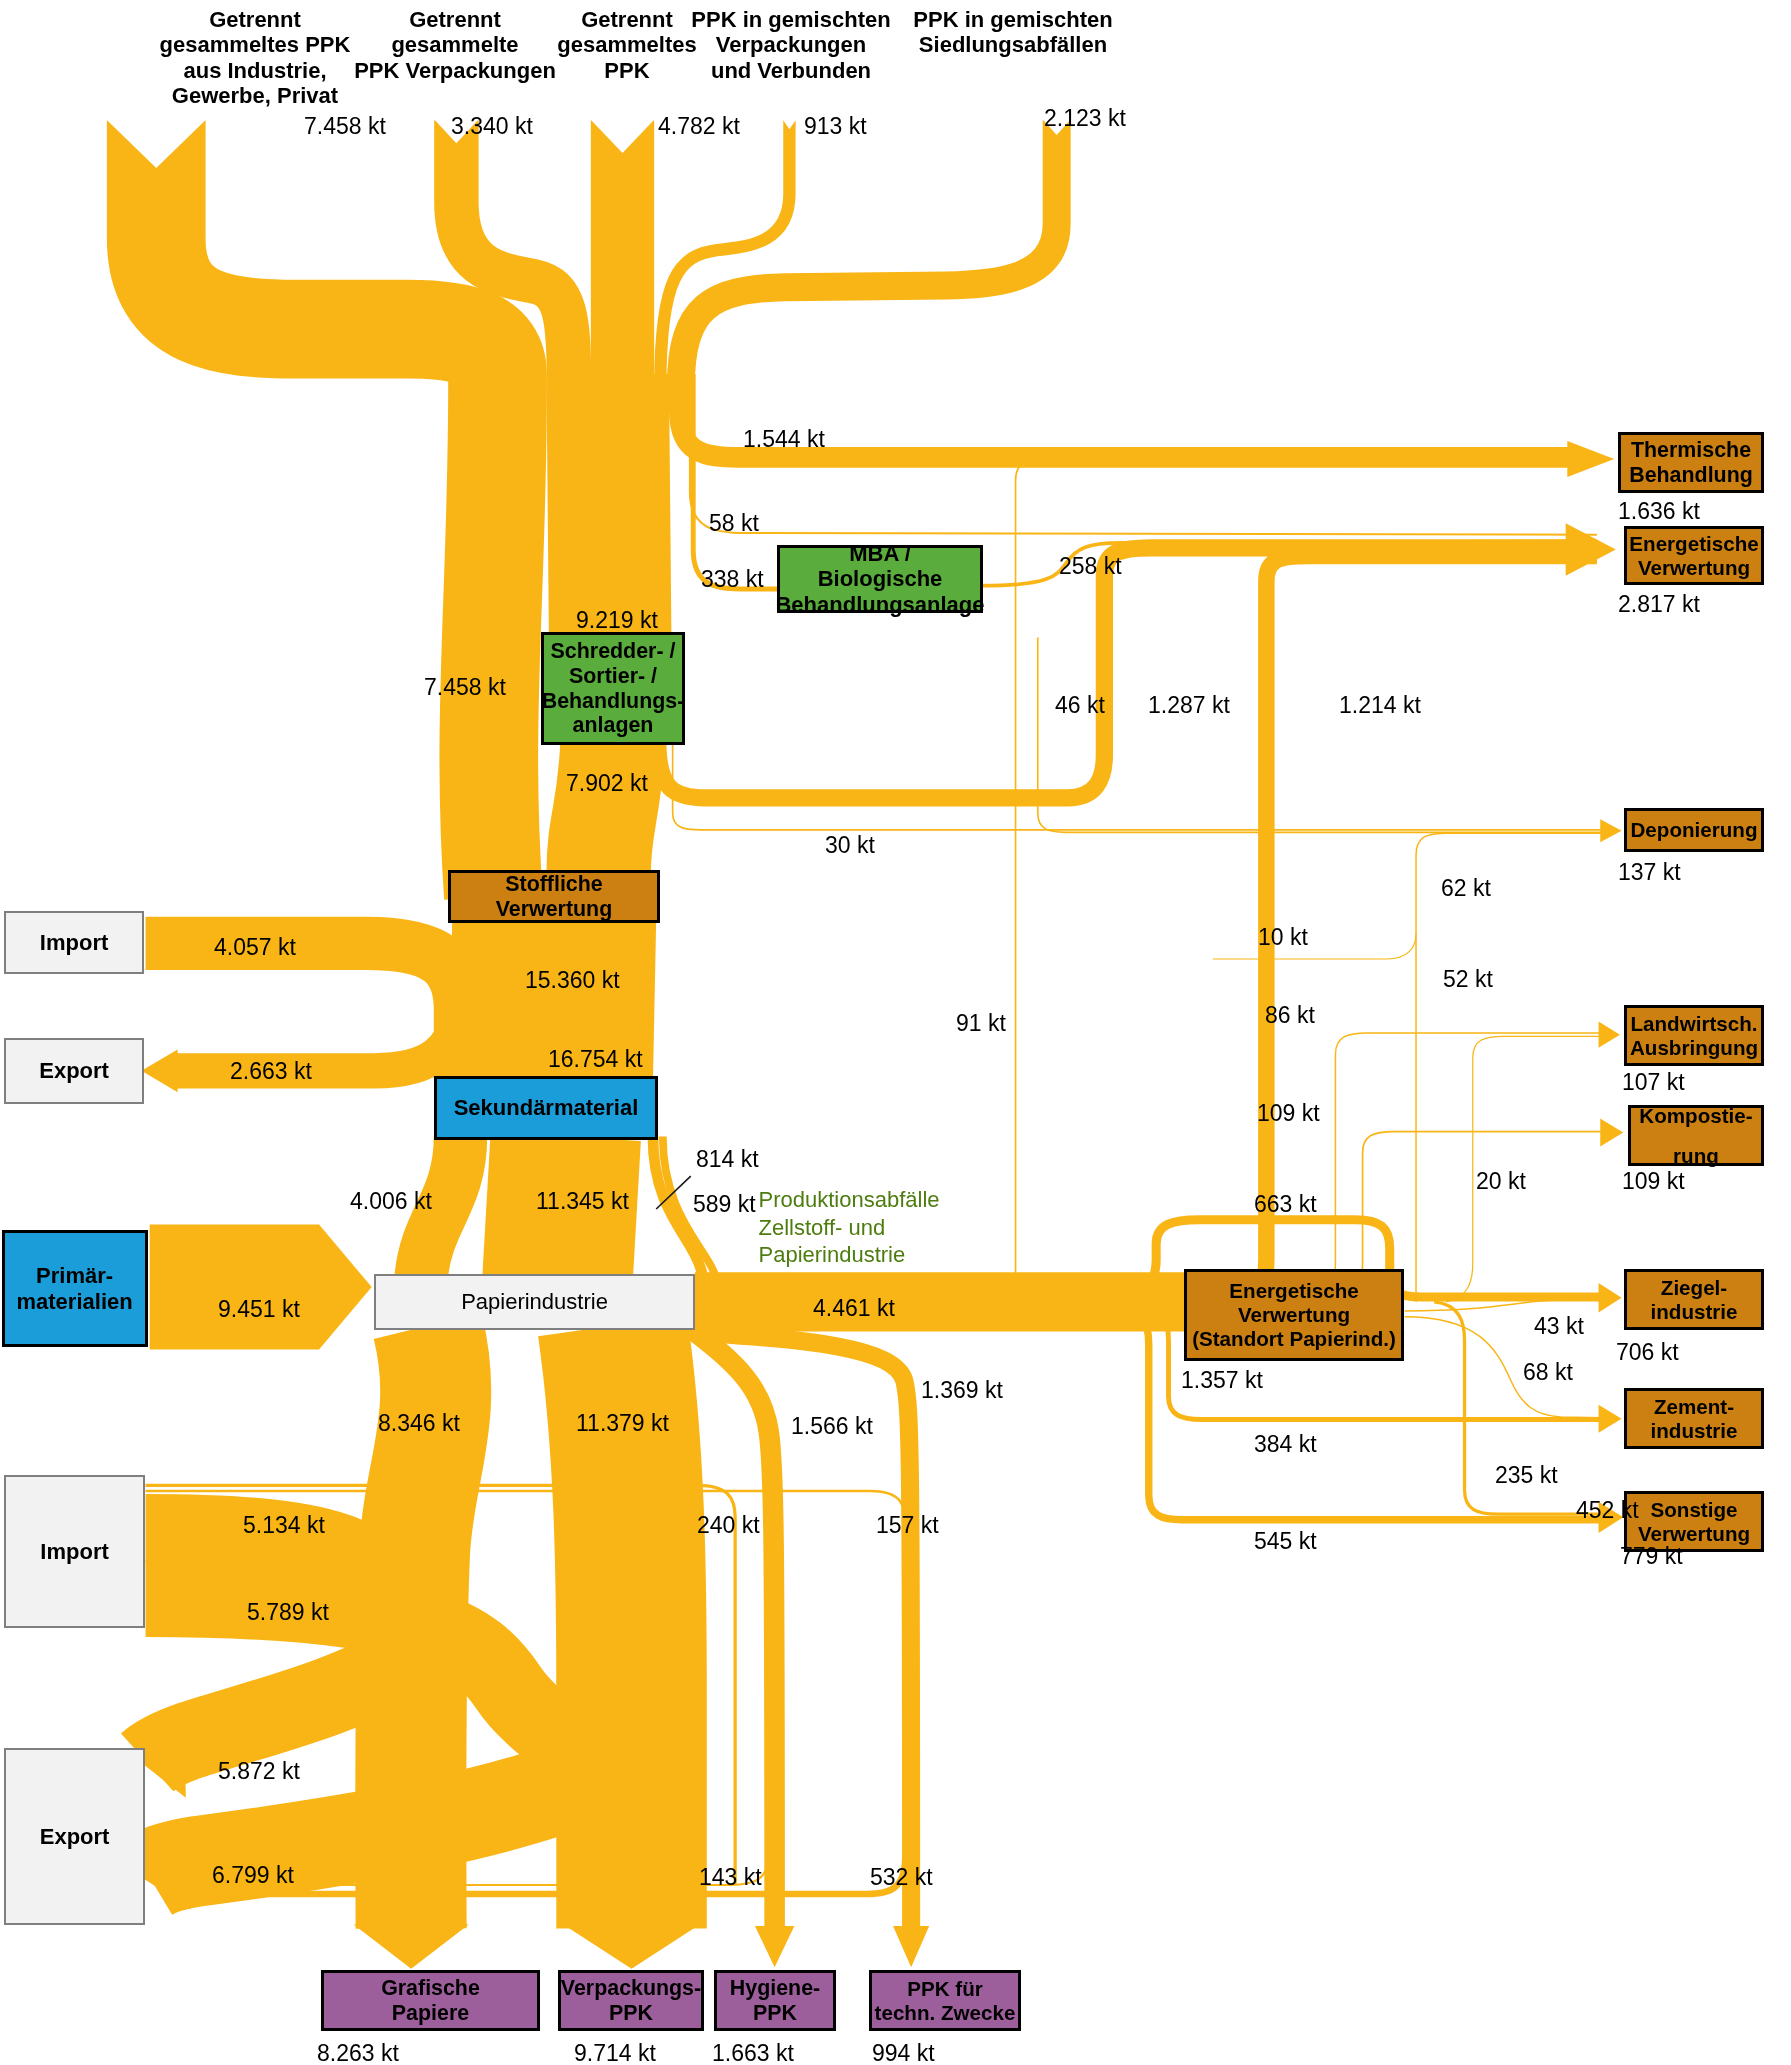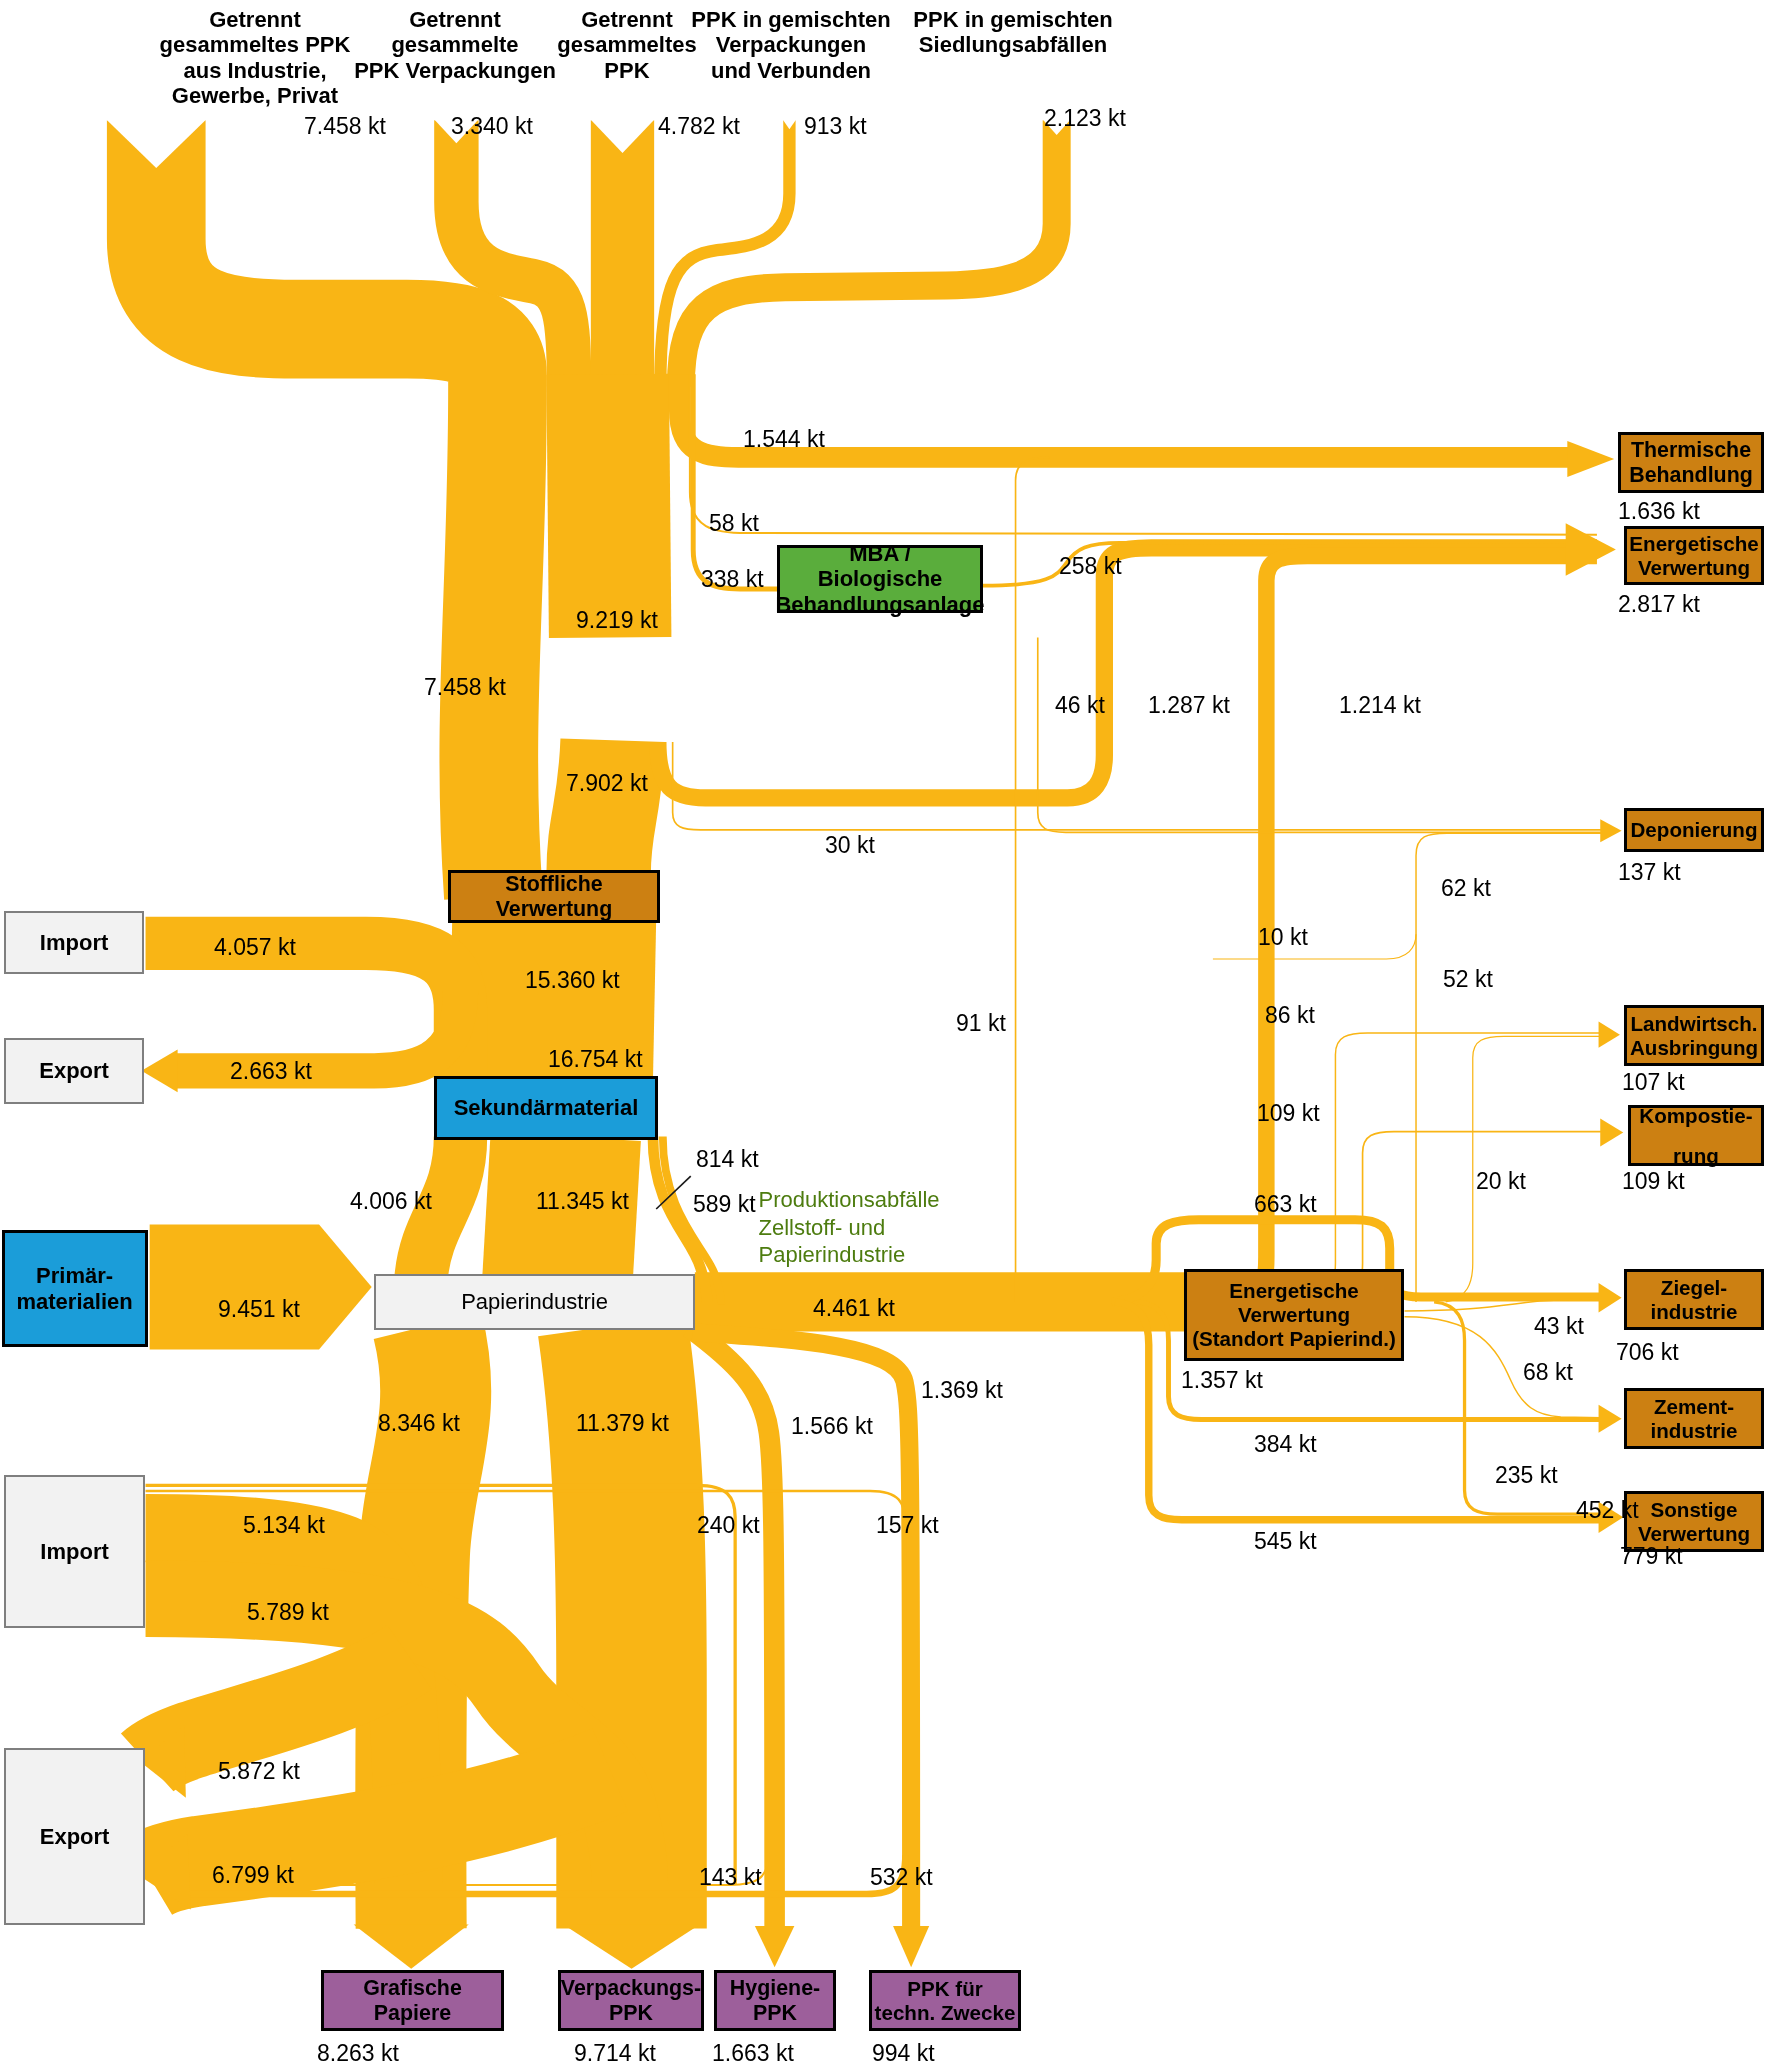--- a/index.html
+++ b/index.html
@@ -139,20 +139,26 @@
       <div class="annot" style="left: 849px; top: 1186px;">
         <div>Produktionsabfälle</div>
         <div>Zellstoff- und</div>
         <div>Papierindustrie</div>
       </div>
       <div class="node green" style="left: 777px; top: 545px; width: 206px; height: 68px; font-size: 22px;">
         <div>MBA /</div>
         <div>Biologische</div>
         <div>Behandlungsanlage</div>
       </div>
+      <div class="node green" style="left: 541px; top: 632px; width: 144px; height: 113px; font-size: 21.4px;">
+        <div>Schredder- /</div>
+        <div>Sortier- /</div>
+        <div>Behandlungs-</div>
+        <div>anlagen</div>
+      </div>
       <div class="node orange" style="left: 448px; top: 870px; width: 212px; height: 53px; font-size: 21.4px;">
         <div>Stoffliche Verwertung</div>
       </div>
       <div class="node blue" style="left: 434px; top: 1076px; width: 224px; height: 64px; font-size: 22px;">
         <div>Sekundärmaterial</div>
       </div>
       <div class="node graybox" style="left: 4.1px; top: 911px; width: 140px; height: 63px; font-size: 22px;">
         <div>Import</div>
       </div>
       <div class="node graybox" style="left: 4.1px; top: 1038px; width: 140px; height: 66px; font-size: 22px;">
@@ -164,21 +170,21 @@
       </div>
       <div class="node graybox normal" style="left: 374px; top: 1274px; width: 321px; height: 56px; font-size: 22px;">
         <div>Papierindustrie</div>
       </div>
       <div class="node graybox" style="left: 4.1px; top: 1475px; width: 141px; height: 153px; font-size: 22px;">
         <div>Import</div>
       </div>
       <div class="node graybox" style="left: 4.1px; top: 1748px; width: 141px; height: 177px; font-size: 22px;">
         <div>Export</div>
       </div>
-      <div class="node purple" style="left: 321px; top: 1970px; width: 183px; height: 61px; font-size: 21.4px;">
+      <div class="node purple" style="left: 321px; top: 1970px; width: 219px; height: 61px; font-size: 21.4px;">
         <div>Grafische</div>
         <div>Papiere</div>
       </div>
       <div class="node purple" style="left: 558px; top: 1970px; width: 146px; height: 61px; font-size: 21.4px;">
         <div>Verpackungs-</div>
         <div>PPK</div>
       </div>
       <div class="node purple" style="left: 714px; top: 1970px; width: 122px; height: 61px; font-size: 21.4px;">
         <div>Hygiene-</div>
         <div>PPK</div>

